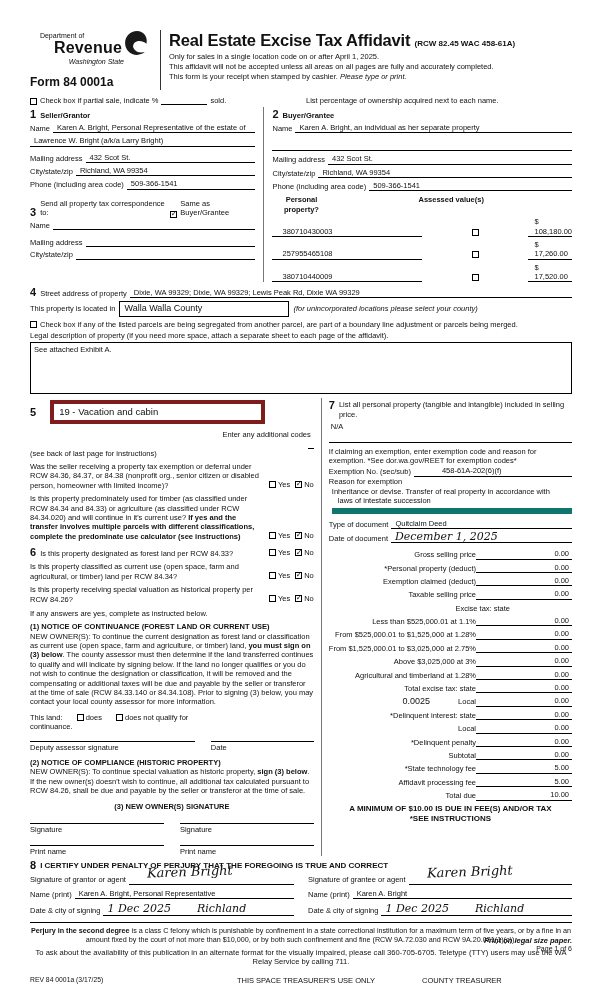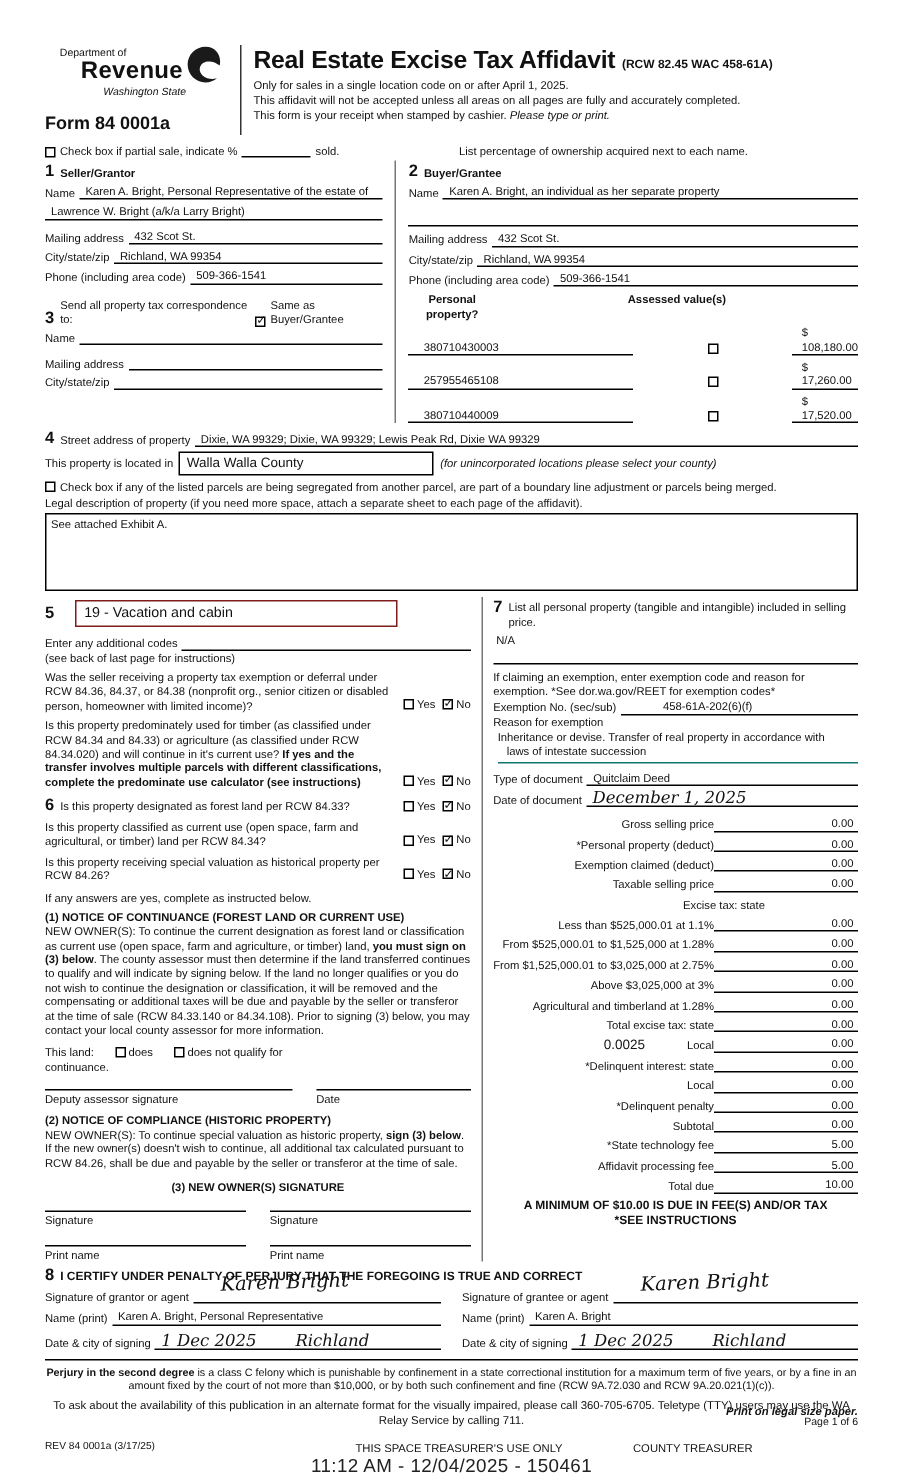--- a/index.html
+++ b/index.html
@@ -60,21 +60,21 @@
   
   .sec4 { margin-top:5px; }
   .countybox { display:inline-block; border:1px solid #000; padding:1px 4px; min-width:170px; font-size:9px; margin:0 4px; }
   .legalbox { border:1px solid #000; height:52px; padding:2px 3px; margin-top:2px; }
 
   
   .cols-main { display:flex; margin-top:4px; }
   .cols-main .cleft { width:300px; padding-right:7px; border-right:1px solid #777; }
   .cols-main .cright { flex:1; padding-left:7px; }
 
-  .codebox { display:inline-block; border:1px solid #7f1d1d; padding:2px 5px; min-width:215px; font-size:9.5px; margin-left:10px; }
+  .codebox { display:inline-block; border:4px solid #7f1d1d; padding:2px 5px; min-width:215px; font-size:9.5px; margin-left:10px; }
   .q { display:flex; align-items:flex-end; gap:4px; margin-top:4px; }
   .q-text { flex:1; }
   .yesno { white-space:nowrap; display:flex; align-items:center; gap:2px; padding-bottom:1px; flex:none; }
   .yesno .sp { margin-left:3px; }
 
   .landrow { display:flex; gap:14px; margin-top:6px; }
   .sigline2 { display:flex; gap:16px; margin-top:10px; }
   .sigline2 > div { flex:1; border-top:1px solid #000; padding-top:1px; }
 
   .newowner-title { text-align:center; font-weight:bold; margin-top:7px; }
@@ -266,21 +266,21 @@
     <div style="margin-top:2px;">Legal description of property (if you need more space, attach a separate sheet to each page of the affidavit).</div>
     <div class="legalbox">See attached Exhibit A.</div>
   </div>
 
   <div class="cols-main">
     <div class="cleft">
       <div style="display:flex; align-items:center; margin-top:2px;">
         <span class="secnum">5</span>
         <span class="codebox">19 - Vacation and cabin</span>
       </div>
-      <div class="fline" style="margin-top:6px;">
+      <div class="fline" style="margin-top:6px;flex-direction:column;">
           <span class="lbl">Enter any additional codes</span>
           <span class="fill"></span>
         </div>
       <div>(see back of last page for instructions)</div>
 
       <div class="q">
         <div class="q-text">Was the seller receiving a property tax exemption or deferral under RCW 84.36, 84.37, or 84.38 (nonprofit org., senior citizen or disabled person, homeowner with limited income)?</div>
         <div class="yesno">
           <span class="cb" data-checked="false"></span>
             <span>Yes</span>
@@ -368,21 +368,21 @@
       <div style="border-bottom:1px solid #000; margin-top:10px;"></div>
 
       <div style="margin-top:4px;">If claiming an exemption, enter exemption code and reason for exemption. *See dor.wa.gov/REET for exemption codes*</div>
       <div class="fline" style="margin-top:1px;">
         <span class="lbl">Exemption No. (sec/sub)</span>
         <span class="fill" style="padding-left:28px;">458-61A-202(6)(f)</span>
       </div>
       <div>Reason for exemption</div>
       <div style="padding-left:3px; margin-top:1px;">
         <div>Inheritance or devise. Transfer of real property in accordance with</div>
-        <div style="padding-left:6px; border-bottom:1px solid #0f766e; padding-bottom:2px;">laws of intestate succession</div>
+        <div style="padding-left:6px; border-bottom:6px solid #0f766e; padding-bottom:2px;">laws of intestate succession</div>
       </div>
 
       <div class="fline" style="margin-top:5px;">
         <span class="lbl">Type of document</span>
         <span class="fill">Quitclaim Deed</span>
       </div>
       <div class="fline" style="margin-top:2px;">
         <span class="lbl">Date of document</span>
         <span class="fill hand">December 1, 2025</span>
       </div>

